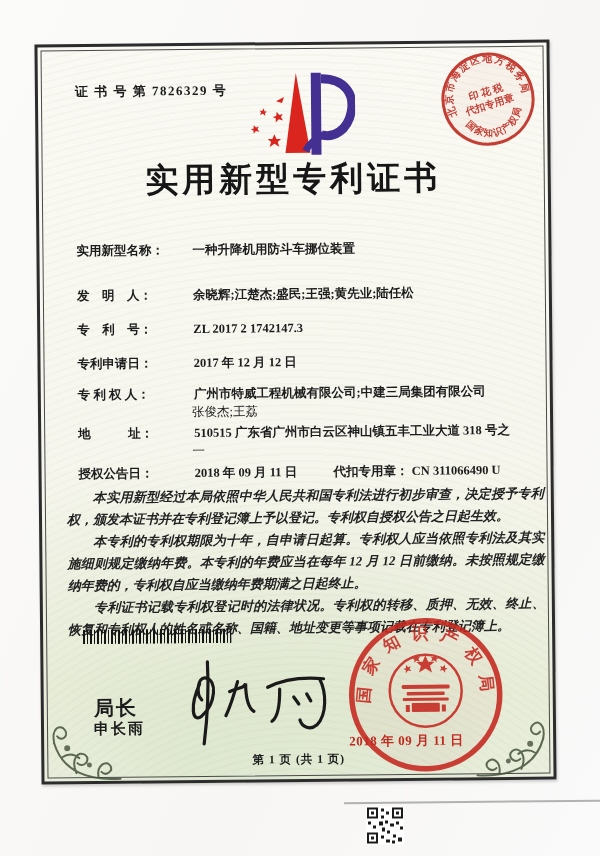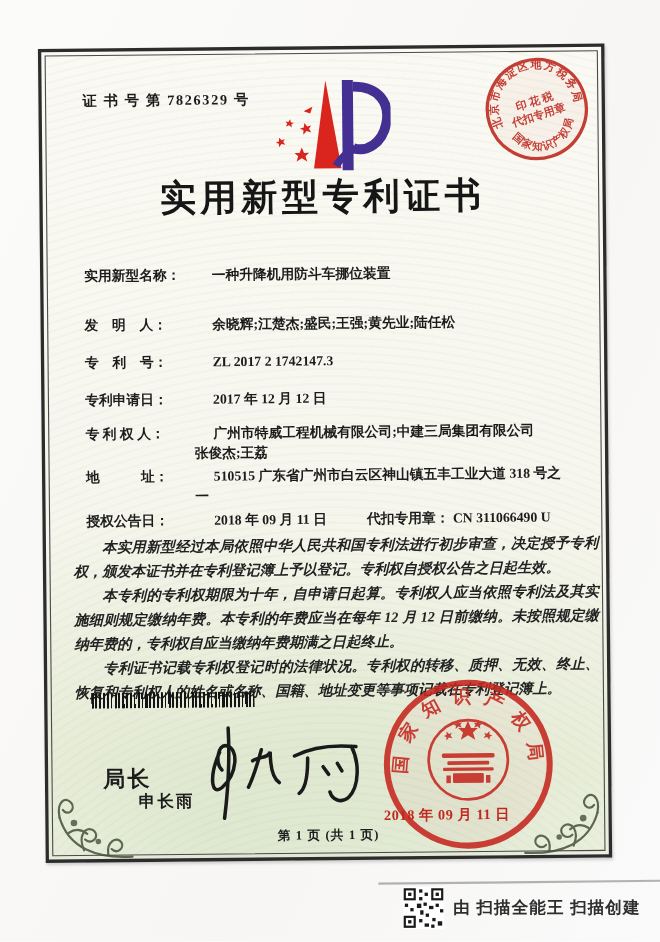--- a/index.html
+++ b/index.html
@@ -27,35 +27,35 @@
     background:repeating-radial-gradient(circle at 50% 135%, rgba(120,160,100,.045) 0 2px, transparent 2px 7px);
   }
   .cert-number{position:absolute;left:37px;top:36px;font-size:13px;font-weight:bold;letter-spacing:1.5px;}
   .logo{position:absolute;left:205px;top:14px;width:112px;height:104px;}
   .tax-stamp{position:absolute;left:398px;top:4px;width:104px;height:104px;transform:rotate(-17deg);opacity:.92;}
   .title{position:absolute;left:0;top:112px;width:100%;text-align:center;
     font-size:33px;font-weight:bold;letter-spacing:4px;color:#161616;}
   
   .row{position:absolute;left:37px;font-size:12.5px;font-weight:bold;white-space:nowrap;}
   .row .lbl{display:inline-block;width:113px;}
-  .cont{position:absolute;left:136px;font-size:12.5px;font-weight:bold;white-space:nowrap;}
+  .cont{position:absolute;left:151px;font-size:12.5px;font-weight:normal;white-space:nowrap;}
   .grant-no{position:absolute;left:292px;font-size:12.5px;font-weight:bold;white-space:nowrap;}
   
   .body-text{position:absolute;left:25px;top:440px;width:477px;
     font-size:13px;line-height:22px;font-style:italic;font-weight:600;
     text-align:justify;color:#222;}
   .body-text p{margin:0;text-indent:2em;}
   
   .barcode{position:absolute;left:40px;top:583px;width:148px;height:14px;
     background:
       repeating-linear-gradient(90deg,#141414 0 1.5px,transparent 1.5px 3.5px),
       repeating-linear-gradient(90deg,#141414 0 2px,transparent 2px 7px);
   }
   .director-title{position:absolute;left:50px;top:648px;font-size:20px;font-weight:bold;letter-spacing:2px;}
-  .director-name{position:absolute;left:50px;top:673px;font-size:15px;font-weight:bold;letter-spacing:2px;margin-left:32px;}
+  .director-name{position:absolute;left:50px;top:673px;font-size:15px;font-weight:bold;letter-spacing:2px;}
   .signature{position:absolute;left:128px;top:608px;width:175px;height:95px;}
   .seal{position:absolute;left:300px;top:569px;width:164px;height:164px;opacity:.95;}
   .seal-date{position:absolute;left:305px;top:688px;font-size:13px;font-weight:bold;
     color:#bf2a20;letter-spacing:.5px;z-index:5;}
   .page-footer{position:absolute;left:0;top:707px;width:100%;text-align:center;
     font-size:11.5px;font-weight:bold;letter-spacing:1px;}
   .corner{position:absolute;width:78px;height:84px;}
   .corner.bl{left:2px;top:652px;}
   .corner.br{right:2px;top:652px;transform:scaleX(-1);}
   
@@ -249,14 +249,13 @@
       <rect x="34" y="20" width="3" height="3"></rect>
         <rect x="16" y="21" width="3" height="4"></rect>
         <rect x="21" y="24" width="3" height="3"></rect>
       <rect x="15" y="29" width="3" height="3"></rect>
         <rect x="20" y="33" width="4" height="3"></rect>
         <rect x="27" y="28" width="3" height="3"></rect>
       <rect x="32" y="31" width="4" height="4"></rect>
         <rect x="26" y="34" width="3" height="3"></rect>
     </g>
   </svg>
-  <span class="scan-caption">由 扫描全能王 扫描创建</span>
 </div>
 
 </body></html>

